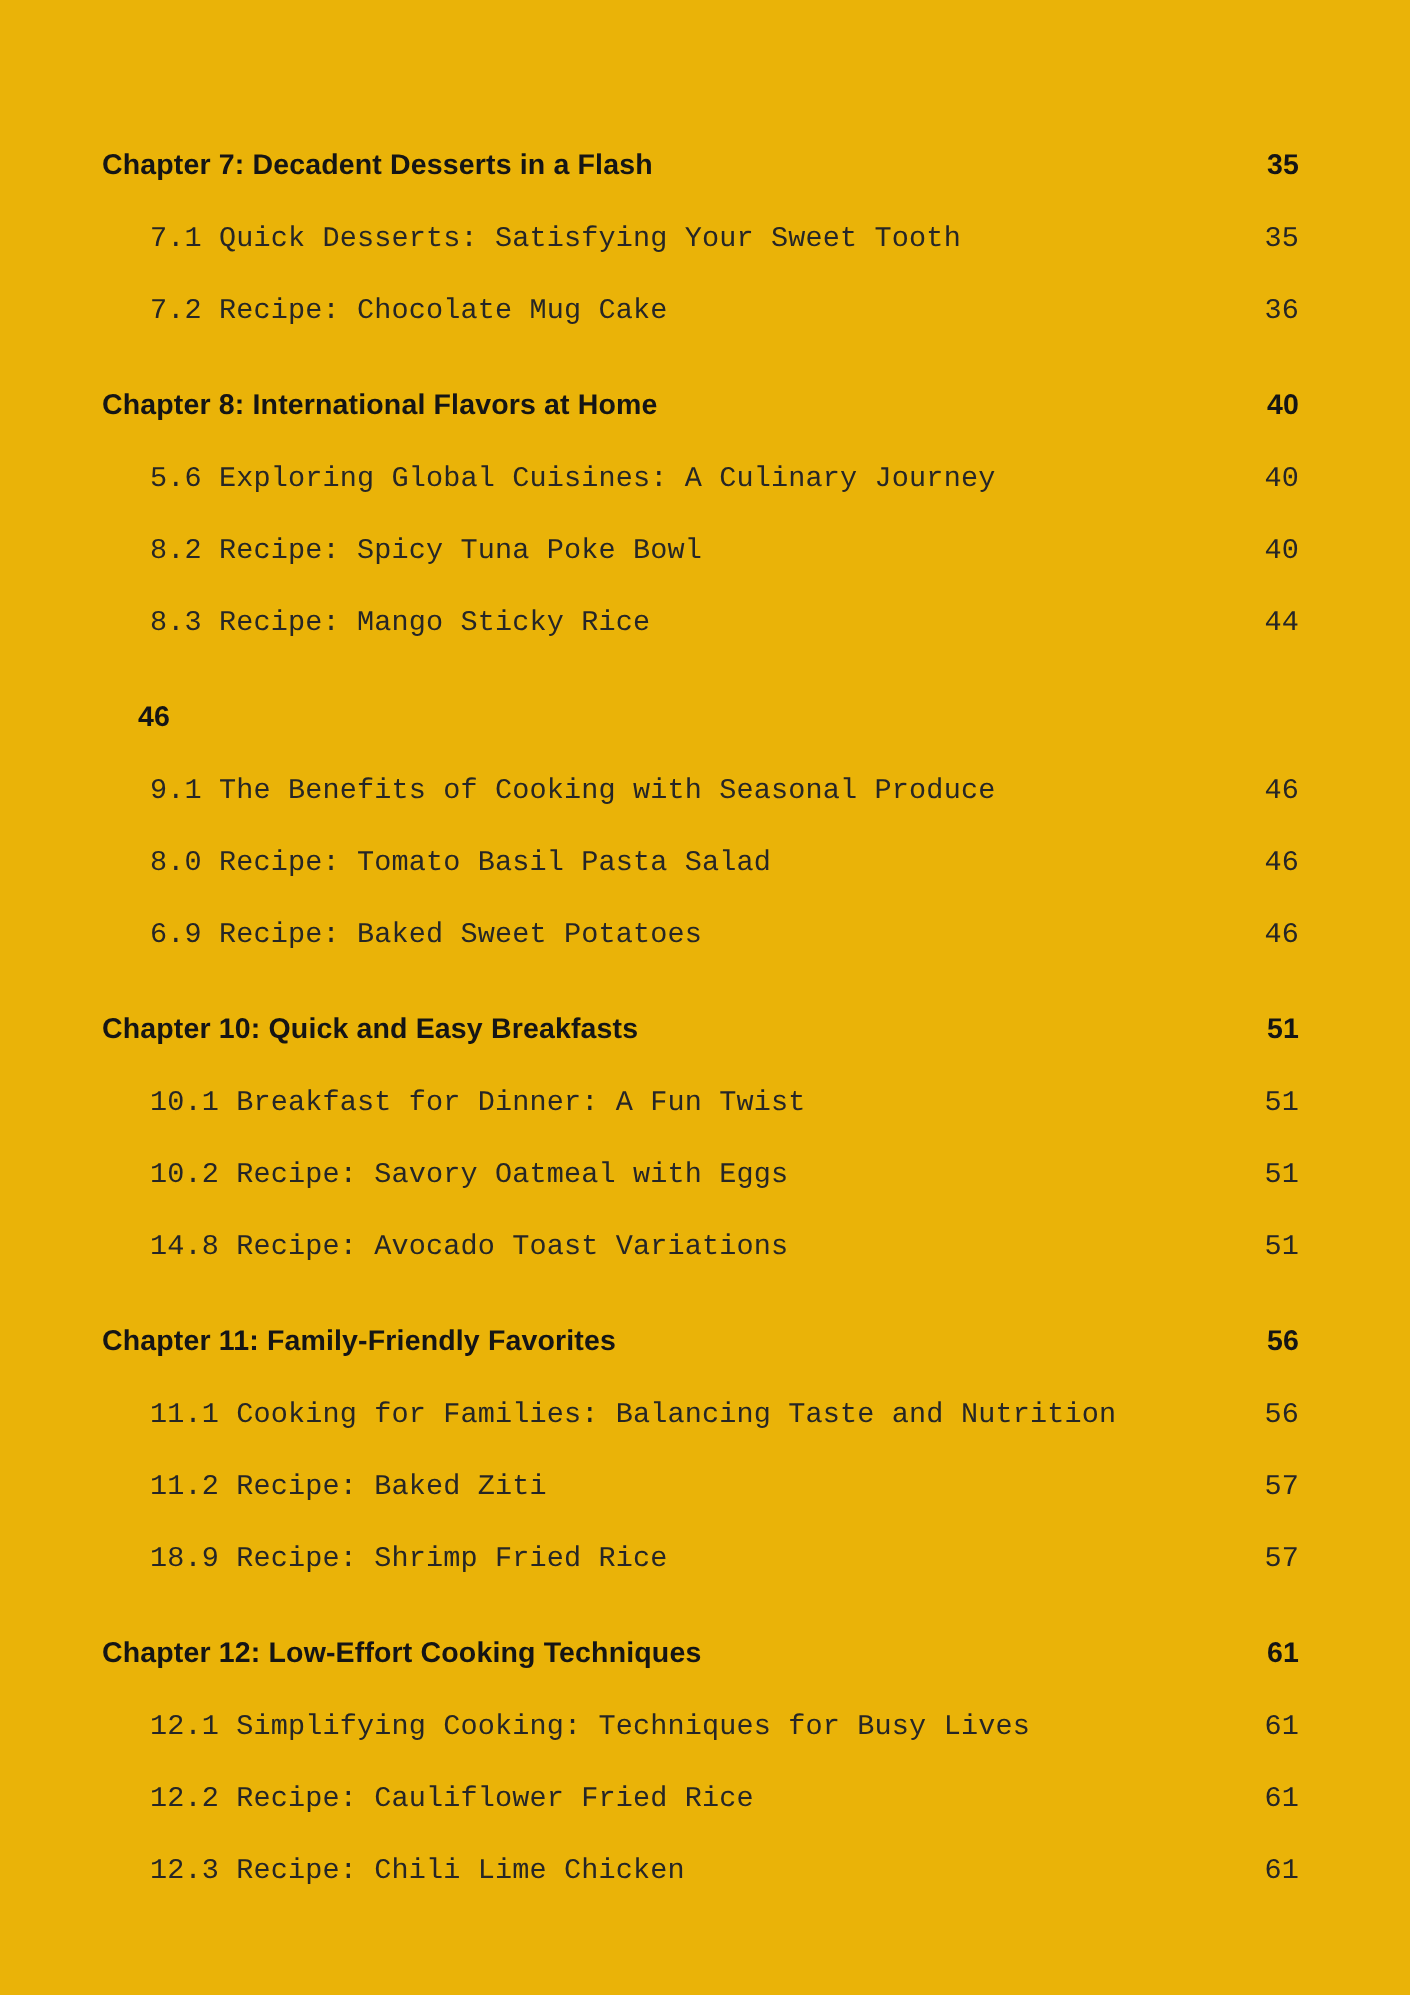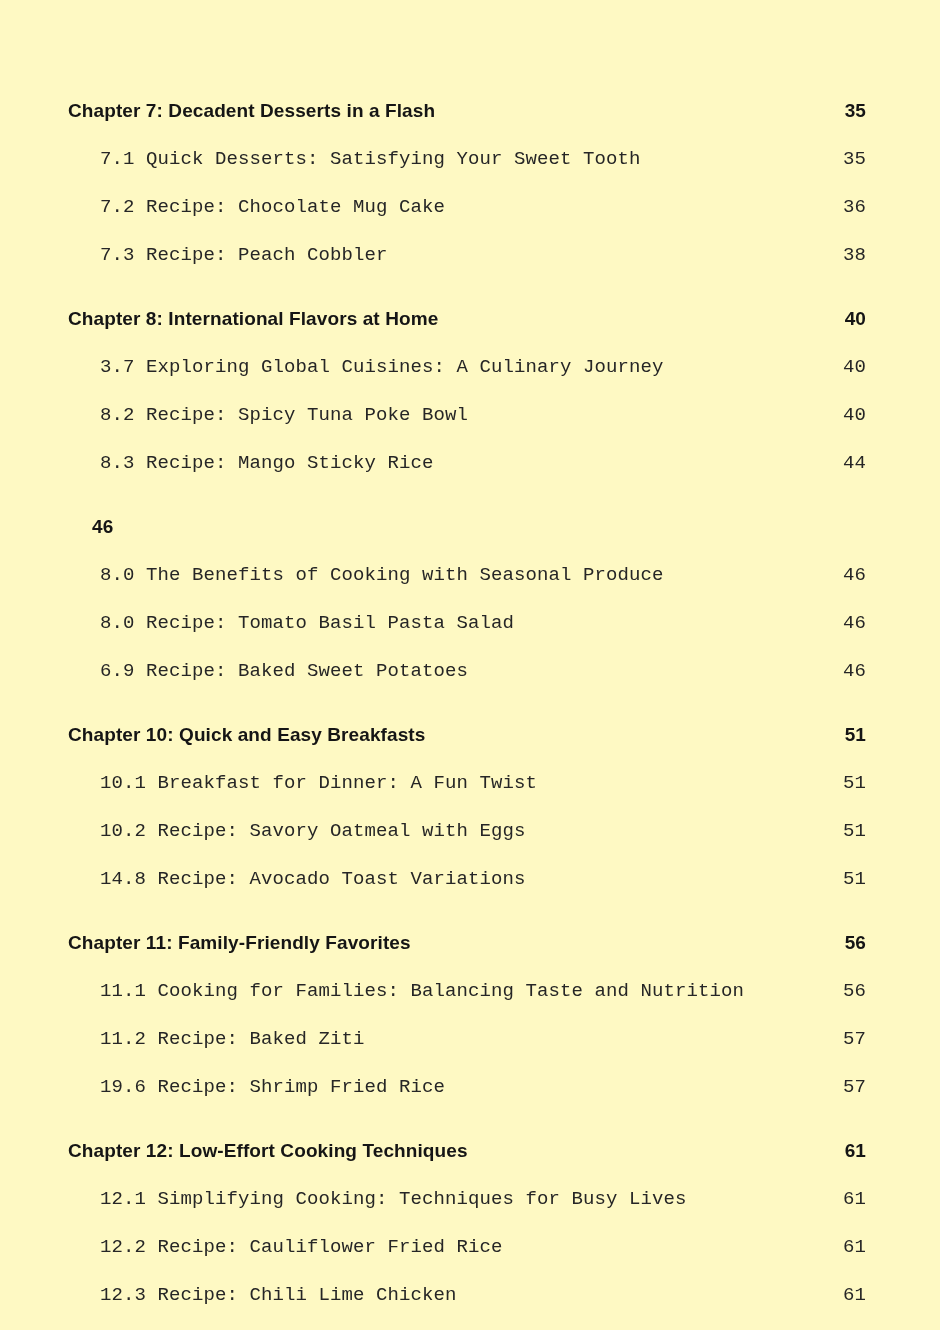--- a/index.html
+++ b/index.html
@@ -6,21 +6,21 @@
   html, body { background: #ffffff; }
   body {
     width: 940px;
     height: 1330px;
     font-family: "Liberation Sans", sans-serif;
     overflow: hidden;
   }
   .page {
     width: 940px;
     height: 1330px;
-    background: #fef9c3;
+    background: #eab308;
     padding: 87px 74px 0 68px;
     overflow: hidden;
   }
   .toc-section { margin-bottom: 16px; }
   .toc-row {
     display: flex;
     justify-content: space-between;
     align-items: center;
     height: 48px;
   }
@@ -55,35 +55,31 @@
   <div class="toc-row item-row">
     <span class="title-cell item-title">7.1 Quick Desserts: Satisfying Your Sweet Tooth</span>
     <span class="page-num">35</span>
   </div>
 
   <div class="toc-row item-row">
     <span class="title-cell item-title">7.2 Recipe: Chocolate Mug Cake</span>
     <span class="page-num">36</span>
   </div>
 
-  <div class="toc-row item-row">
-    <span class="title-cell item-title">7.3 Recipe: Peach Cobbler</span>
-    <span class="page-num">38</span>
-  </div>
 </div>
   </section>
 
   <section class="toc-section">
     <div class="toc-row chapter-row">
       <span class="title-cell">Chapter 8: International Flavors at Home</span>
       <span class="page-num">40</span>
     </div>
     <div class="toc-items">
   <div class="toc-row item-row">
-    <span class="title-cell item-title">3.7 Exploring Global Cuisines: A Culinary Journey</span>
+    <span class="title-cell item-title">5.6 Exploring Global Cuisines: A Culinary Journey</span>
     <span class="page-num">40</span>
   </div>
 
   <div class="toc-row item-row">
     <span class="title-cell item-title">8.2 Recipe: Spicy Tuna Poke Bowl</span>
     <span class="page-num">40</span>
   </div>
 
   <div class="toc-row item-row">
     <span class="title-cell item-title">8.3 Recipe: Mango Sticky Rice</span>
@@ -91,21 +87,21 @@
   </div>
 </div>
   </section>
 
   <section class="toc-section">
     <div class="toc-row chapter-row">
       <span class="page-num">46</span>
     </div>
     <div class="toc-items">
   <div class="toc-row item-row">
-    <span class="title-cell item-title">8.0 The Benefits of Cooking with Seasonal Produce</span>
+    <span class="title-cell item-title">9.1 The Benefits of Cooking with Seasonal Produce</span>
     <span class="page-num">46</span>
   </div>
 
   <div class="toc-row item-row">
     <span class="title-cell item-title">8.0 Recipe: Tomato Basil Pasta Salad</span>
     <span class="page-num">46</span>
   </div>
 
   <div class="toc-row item-row">
     <span class="title-cell item-title">6.9 Recipe: Baked Sweet Potatoes</span>
@@ -147,21 +143,21 @@
     <span class="title-cell item-title">11.1 Cooking for Families: Balancing Taste and Nutrition</span>
     <span class="page-num">56</span>
   </div>
 
   <div class="toc-row item-row">
     <span class="title-cell item-title">11.2 Recipe: Baked Ziti</span>
     <span class="page-num">57</span>
   </div>
 
   <div class="toc-row item-row">
-    <span class="title-cell item-title">19.6 Recipe: Shrimp Fried Rice</span>
+    <span class="title-cell item-title">18.9 Recipe: Shrimp Fried Rice</span>
     <span class="page-num">57</span>
   </div>
 </div>
   </section>
 
   <section class="toc-section">
     <div class="toc-row chapter-row">
       <span class="title-cell">Chapter 12: Low-Effort Cooking Techniques</span>
       <span class="page-num">61</span>
     </div>

